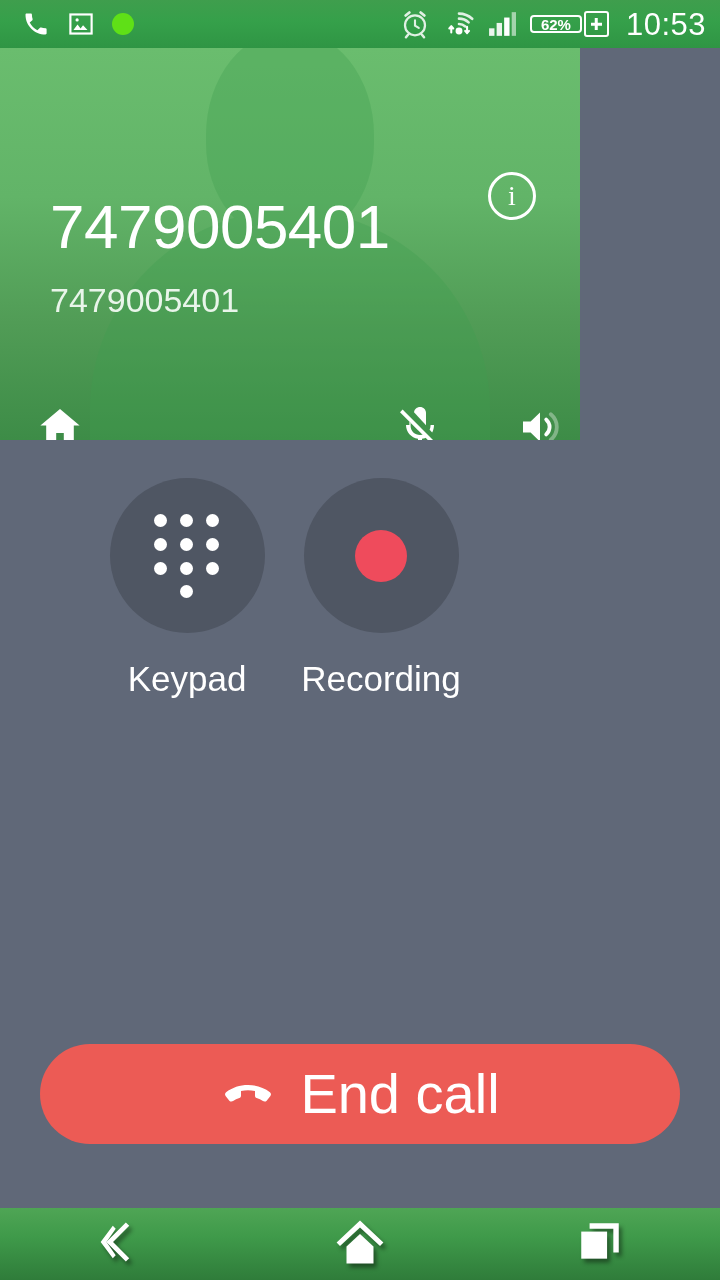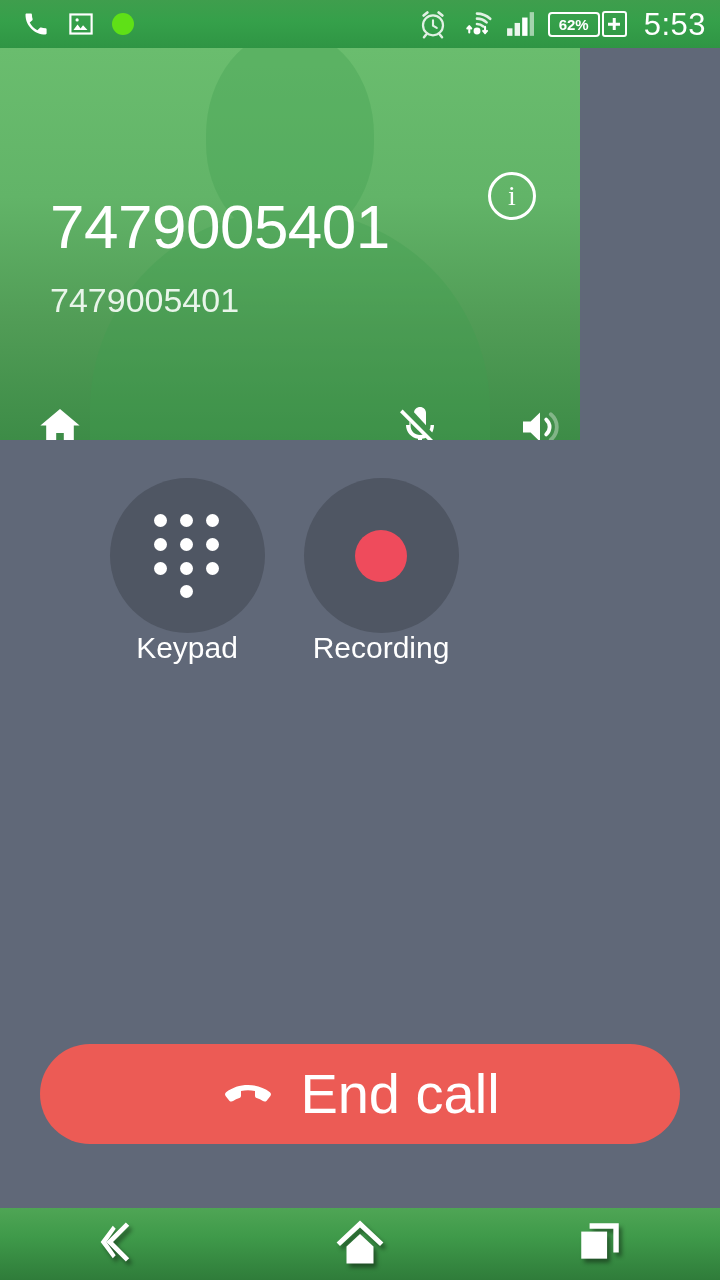--- a/index.html
+++ b/index.html
@@ -29,21 +29,21 @@
   .sb-right { margin-left:auto; display:flex; align-items:center; gap:14px; }
   .sb-icon { display:flex; align-items:center; justify-content:center; }
   .sb-time {
     color:#ffffff; font-size:31px; font-weight:400;
     letter-spacing:0.5px; line-height:1; padding-left:3px;
   }
   .green-dot { width:22px; height:22px; border-radius:50%; background:#5fe017; }
   .batt-wrap { display:flex; align-items:center; gap:2px; }
   .batt {
     position:relative;
-    width:52px; height:25px;
+    width:52px; height:18px;
     border:2.5px solid #ffffff; border-radius:4px;
     display:flex; align-items:center; justify-content:center;
   }
   .batt-txt {
     color:#ffffff; font-size:15px; font-weight:700; line-height:1;
   }
   .plus-box {
     width:25px; height:26px;
     border:2.5px solid #ffffff; border-radius:3px;
     position:relative;
@@ -137,21 +137,22 @@
     padding-left:90px;
   }
   .ctrl { width:194px; display:flex; flex-direction:column; align-items:center; }
   .ctrl-circle {
     width:155px; height:155px; border-radius:50%;
     background:#4f5663;
     display:flex; align-items:center; justify-content:center;
     cursor:pointer;
   }
   .ctrl-label {
-    color:#ffffff; font-size:30px; font-weight:400; line-height:1;
+    margin-top:28px;
+    color:#ffffff; font-size:35px; font-weight:400; line-height:1;
   }
 
   
   .dialpad { width:66px; height:84px; position:relative; }
   .dialpad i {
     position:absolute; width:13px; height:13px; border-radius:50%;
     background:#ffffff; display:block;
   }
 
   
@@ -239,21 +240,21 @@
           <rect x="15" y="6" width="5" height="17" fill="#ffffff"></rect>
           <rect x="22" y="1" width="4" height="22" fill="#ffffff" opacity="0.55"></rect>
         </svg>
       </span>
       <span class="batt-wrap">
         <span class="batt">
           <span class="batt-txt">62%</span>
         </span>
         <span class="plus-box"></span>
       </span>
-      <span class="sb-time">5:53</span>
+      <span class="sb-time">10:53</span>
     </div>
   </div>
 
   <div id="call-header">
     <div class="silhouette">
       <div class="sil-head"></div>
       <div class="sil-body"></div>
     </div>
 
     <div id="caller-name">7479005401</div>

